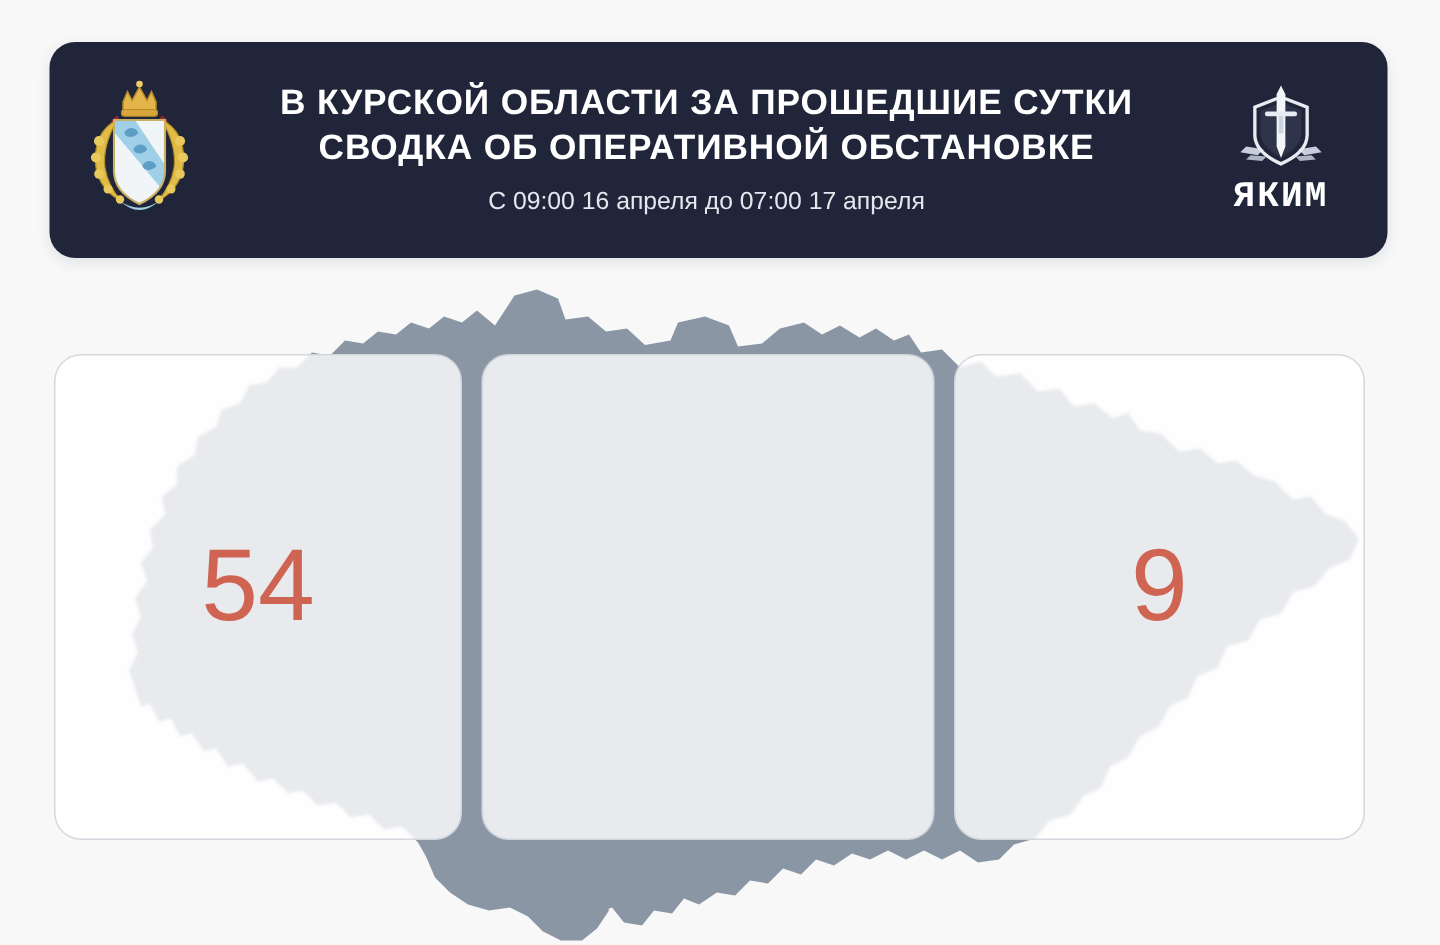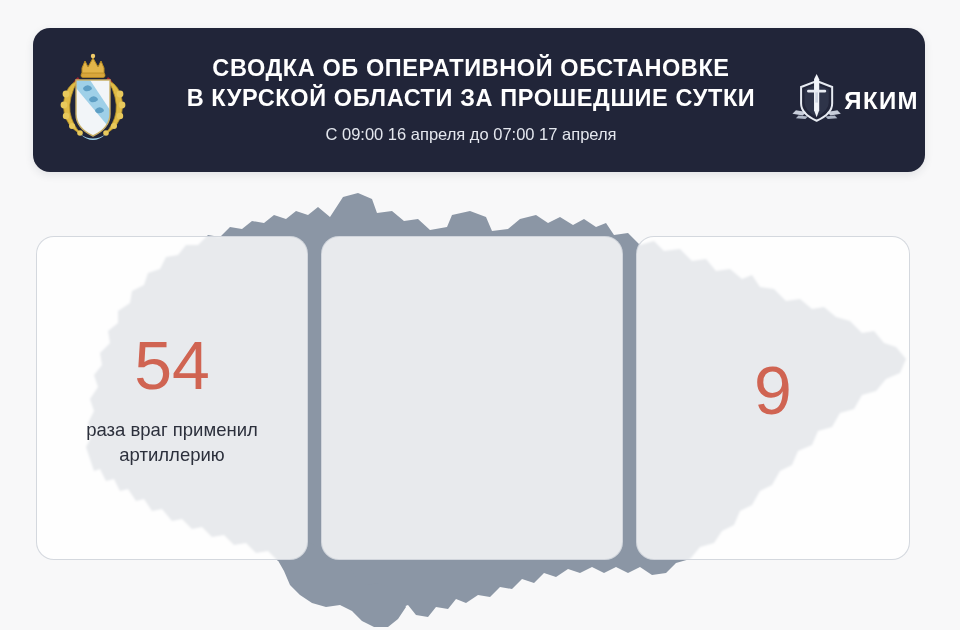--- a/index.html
+++ b/index.html
@@ -84,24 +84,25 @@
     font-weight: normal;
     line-height: 21px;
     margin-top: 11px;
     text-align: center;
     white-space: nowrap;
   }
   #brand-logo {
     width: 130px;
     flex: none;
     display: flex;
-    flex-direction: row;
+    flex-direction: column;
     align-items: center;
     justify-content: center;
     padding-right: 6px;
+    font-family: Liberation Mono, monospace;
   }
   #brand-mark {
     width: 62px;
     height: 62px;
     display: block;
   }
   #brand-name {
     color: #ffffff;
     font-size: 24px;
     font-weight: bold;
@@ -242,22 +243,22 @@
           <path d="M35 47 q3 -4 7 -2 q2 1 2 3 q-3 3 -7 2 q-2 -1 -2 -3 Z"></path>
           <path d="M41 58 q3 -4 7 -2 q2 1 2 3 q-3 3 -7 2 q-2 -1 -2 -3 Z"></path>
         </g>
         <path d="M22 28 L56 28 L56 62 q0 14 -17 22 q-17 -8 -17 -22 Z" fill="none" stroke="#c9b067" stroke-width="1.4"></path>
 
         <path d="M26 82 q13 9 26 0 q-13 12 -26 0 Z" fill="#9fd0e8"></path>
       </svg>
     </div>
 
     <div id="header-center">
+      <div class="header-title-line">В КУРСКОЙ ОБЛАСТИ ЗА ПРОШЕДШИЕ СУТКИ</div>
       <div class="header-title-line">СВОДКА ОБ ОПЕРАТИВНОЙ ОБСТАНОВКЕ</div>
-      <div class="header-title-line">В КУРСКОЙ ОБЛАСТИ ЗА ПРОШЕДШИЕ СУТКИ</div>
       <div id="header-subtitle">С 09:00 16 апреля до 07:00 17 апреля</div>
     </div>
 
     <div id="brand-logo">
       <svg id="brand-mark" viewBox="0 0 64 64" xmlns="http://www.w3.org/2000/svg" aria-hidden="true">
 
         <path d="M8 44 L20 46 L16 50 L4 48 Z" fill="#c7cdda"></path>
         <path d="M56 44 L44 46 L48 50 L60 48 Z" fill="#c7cdda"></path>
         <path d="M11 50 L22 51 L19 54 L8 53 Z" fill="#aeb6c6"></path>
         <path d="M53 50 L42 51 L45 54 L56 53 Z" fill="#aeb6c6"></path>
@@ -273,22 +274,20 @@
         <rect x="30.4" y="23" width="3.2" height="12" fill="#cdd4e0"></rect>
       </svg>
       <div id="brand-name">ЯКИМ</div>
     </div>
   </div>
 
   <div id="cards">
 
     <div class="stat-card size-1">
       <div class="stat-value">54</div>
-      <div class="stat-label">раза враг применил
-артиллерию</div>
     </div>
 
     <div class="stat-card size-2">
     </div>
 
     <div class="stat-card size-3">
       <div class="stat-value">9</div>
     </div>
 
   </div>

